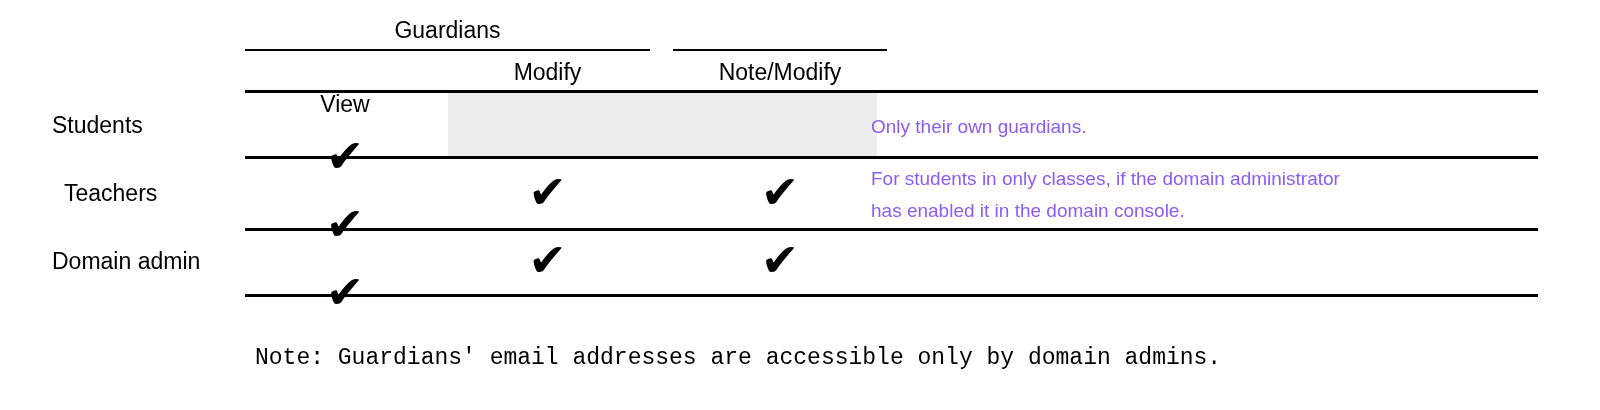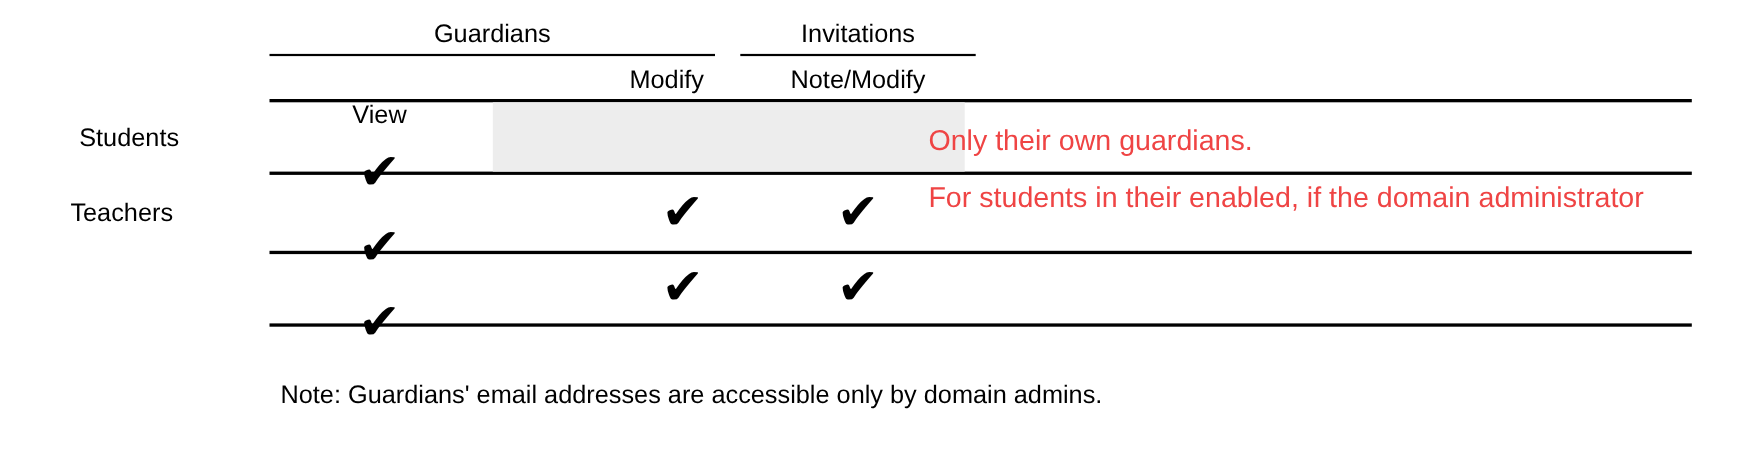--- a/index.html
+++ b/index.html
@@ -44,69 +44,70 @@
   }
   .checkcell {
     position: absolute;
     text-align: center;
     font-family: "DejaVu Sans", sans-serif;
     font-size: 46px;
     line-height: 46px;
     color: #000000;
   }
   .col-view   { left: 245px; width: 200px; margin-top: 32px; }
-  .col-modify { left: 435px; width: 205px; text-align: right; }
+  .col-modify { left: 445px; width: 205px; }
   .col-vm     { left: 673px; width: 214px; }
   .note {
     position: absolute;
-    left: 844px;
-    font-size: 26px;
+    left: 871px;
+    font-size: 19px;
     line-height: 32px;
-    color: #ef4444;
+    color: #8b5cf6;
     white-space: nowrap;
   }
   .note .nline { display: block; }
 </style>
 </head>
 <body>
 
 <div class="canvas">
 
   <div class="txt center" style="left:245px; top:16px; width:405px;">Guardians</div>
-  <div class="txt center" style="left:673px; top:16px; width:214px;">Invitations</div>
 
   <div class="grpline" style="left:245px; top:49px; width:405px;"></div>
   <div class="grpline" style="left:673px; top:49px; width:214px;"></div>
 
   <div class="txt center col-view" style="top:58px;">View</div>
   <div class="txt center col-modify" style="top:58px;">Modify</div>
   <div class="txt center col-vm" style="top:58px;">Note/Modify</div>
 
   <div class="hline" style="left:245px; top:90px;  width:1293px;"></div>
   <div class="hline" style="left:245px; top:156px; width:1293px;"></div>
   <div class="hline" style="left:245px; top:228px; width:1293px;"></div>
   <div class="hline" style="left:245px; top:294px; width:1293px;"></div>
 
   <div class="graycell"></div>
 
-  <div class="txt" style="left:52px; top:111px;margin-left:20px;">Students</div>
+  <div class="txt" style="left:52px; top:111px;">Students</div>
   <div class="txt" style="left:64px; top:179px;">Teachers</div>
+  <div class="txt" style="left:52px; top:247px;">Domain admin</div>
 
   <div class="checkcell col-view" style="top:101px;">✔</div>
 
   <div class="checkcell col-view" style="top:169px;">✔</div>
   <div class="checkcell col-modify" style="top:169px;">✔</div>
   <div class="checkcell col-vm" style="top:169px;">✔</div>
 
   <div class="checkcell col-view" style="top:237px;">✔</div>
   <div class="checkcell col-modify" style="top:237px;">✔</div>
   <div class="checkcell col-vm" style="top:237px;">✔</div>
 
   <div class="note" style="top:111px;">
     <span class="nline">Only their own guardians.</span>
   </div>
   <div class="note" style="top:163px;">
-    <span class="nline">For students in their enabled, if the domain administrator</span>
+    <span class="nline">For students in only classes, if the domain administrator</span>
+    <span class="nline">has enabled it in the domain console.</span>
   </div>
 
-  <div class="txt" style="left:255px; top:344px;">Note: Guardians' email addresses are accessible only by domain admins.</div>
+  <div class="txt" style="left:255px; top:344px;font-family:Liberation Mono, monospace;">Note: Guardians' email addresses are accessible only by domain admins.</div>
 
 </div>
 
 </body></html>

